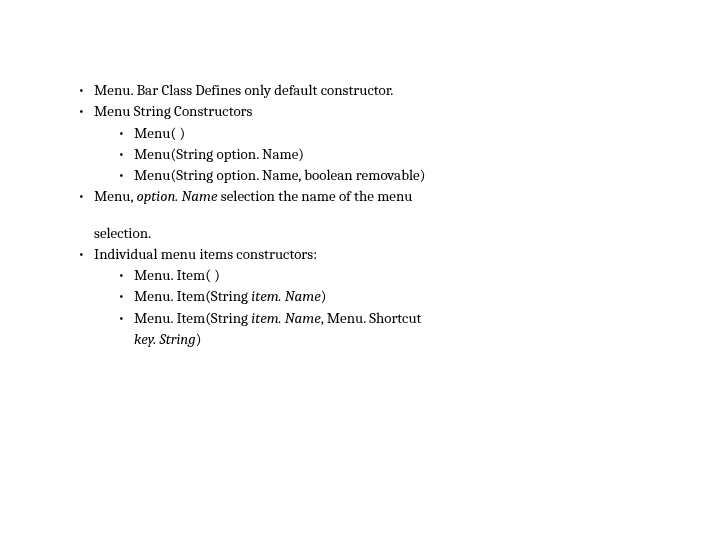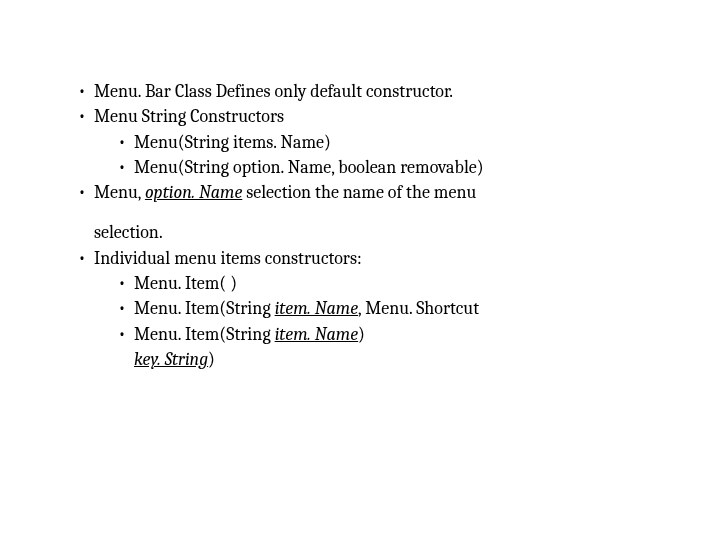--- a/index.html
+++ b/index.html
@@ -9,21 +9,21 @@
     height: 540px;
     background: #ffffff;
     font-family: Cambria, Georgia, "Times New Roman", serif;
     color: #000;
   }
   .slide {
     box-sizing: border-box;
     width: 720px;
     height: 508px;
     padding: 80px 70px 60px 70px;
-    font-size: 18px;
+    font-size: 15px;
     line-height: 1.35;
   }
   .lvl1 {
     margin: 0 0 1px 0;
     padding-left: 24px;
     text-indent: -16px;
   }
   .lvl2 {
     margin: 0 0 1px 0;
     padding-left: 64px;
@@ -39,39 +39,41 @@
     text-indent: 0;
     margin: 16px 0 1px 0;
   }
   .cont2 {
     padding-left: 64px;
     text-indent: 0;
     margin: 0 0 1px 0;
   }
   em.it {
     font-style: italic;
-    text-decoration: underline;
   }
 </style>
 </head>
 <body>
 
 <div class="slide">
 
   <p class="lvl1">
     <span class="bullet">•</span><span>Menu. Bar Class Defines only default constructor.</span>
   </p>
 
   <p class="lvl1">
     <span class="bullet">•</span><span>Menu String Constructors</span>
   </p>
 
+  <p class="lvl2">
+    <span class="bullet">•</span><span>Menu( )</span>
+  </p>
 
   <p class="lvl2">
-    <span class="bullet">•</span><span>Menu(String items. Name)</span>
+    <span class="bullet">•</span><span>Menu(String option. Name)</span>
   </p>
 
   <p class="lvl2">
     <span class="bullet">•</span><span>Menu(String option. Name, boolean removable)</span>
   </p>
 
   <p class="lvl1">
     <span class="bullet">•</span><span>Menu, </span><em class="it">option. Name</em><span> selection the name of the menu</span>
   </p>
   <p class="cont">
@@ -80,23 +82,23 @@
 
   <p class="lvl1">
     <span class="bullet">•</span><span>Individual menu items constructors:</span>
   </p>
 
   <p class="lvl2">
     <span class="bullet">•</span><span>Menu. Item( )</span>
   </p>
 
   <p class="lvl2">
-    <span class="bullet">•</span><span>Menu. Item(String </span><em class="it">item. Name</em><span>, Menu. Shortcut</span>
+    <span class="bullet">•</span><span>Menu. Item(String </span><em class="it">item. Name</em><span>)</span>
   </p>
 
   <p class="lvl2">
-    <span class="bullet">•</span><span>Menu. Item(String </span><em class="it">item. Name</em><span>)</span>
+    <span class="bullet">•</span><span>Menu. Item(String </span><em class="it">item. Name</em><span>, Menu. Shortcut</span>
   </p>
   <p class="cont2">
     <em class="it">key. String</em><span>)</span>
   </p>
 
 </div>
 
 </body></html>

